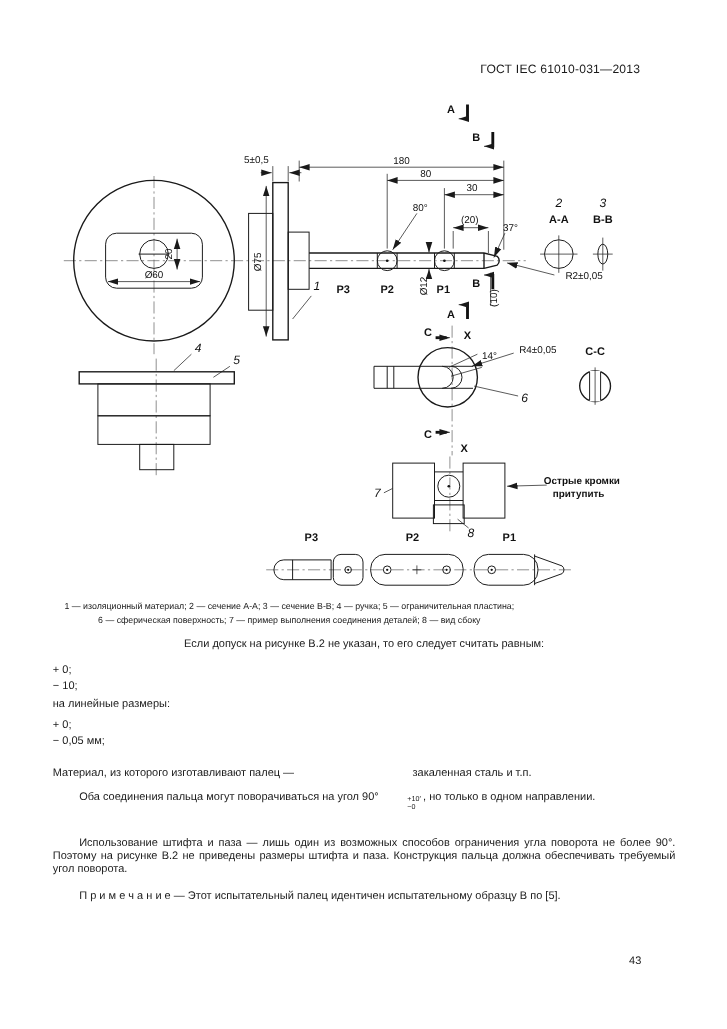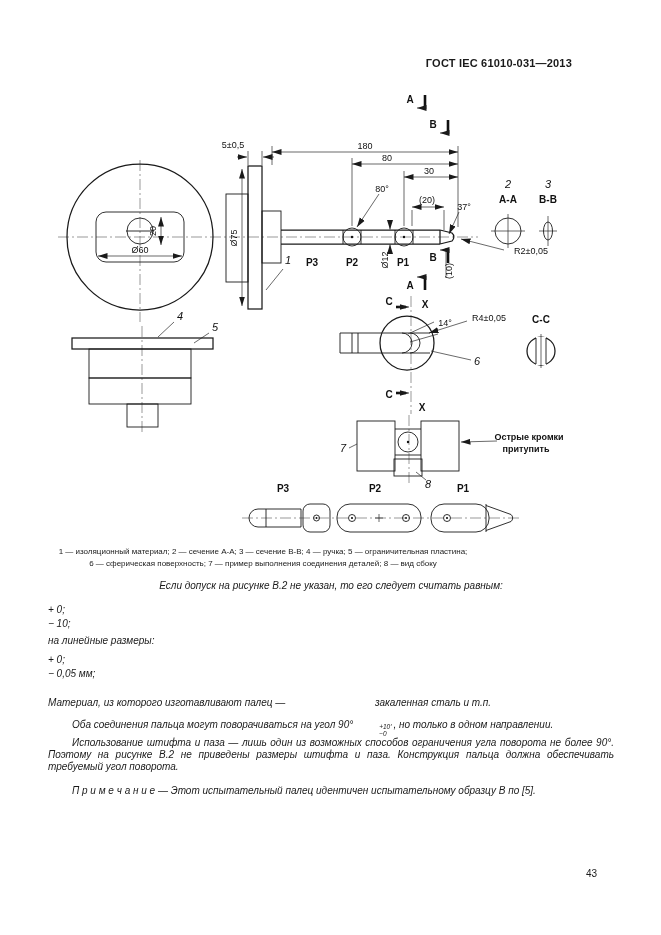--- a/index.html
+++ b/index.html
@@ -1,45 +1,45 @@
 <!DOCTYPE html>
 <html><head>
 <meta charset="utf-8">
 <style>
   html,body{margin:0;padding:0;}
   body{width:661px;height:935px;background:#fff;font-family:"Liberation Sans",sans-serif;color:#1a1a1a;position:relative;}
   .page{position:absolute;inset:0;background:#ffffff;overflow:hidden;}
-  .doc-header{position:absolute;top:57px;right:89px;font-size:11px;font-weight:bold;letter-spacing:.2px;}
+  .doc-header{position:absolute;top:57px;right:79px;font-size:11px;font-weight:normal;letter-spacing:.2px;}
   svg.drawing{position:absolute;top:0;left:0;width:661px;height:545px;}
   
   .ln{stroke:#1a1a1a;stroke-width:1.25;fill:none;}
   .lnt{stroke:#1a1a1a;stroke-width:0.9;fill:none;}
   .dim{stroke:#2a2a2a;stroke-width:0.7;fill:none;}
   .cl{stroke:#555;stroke-width:0.6;fill:none;stroke-dasharray:11 3 2 3;}
   .thick{stroke:#111;stroke-width:2.6;fill:none;}
   text{font-family:"Liberation Sans",sans-serif;fill:#111;text-anchor:middle;}
   .t{font-size:9px;}
   .tb{font-size:10px;font-weight:bold;}
   .ti{font-size:11px;font-style:italic;}
   .tn{font-size:9px;font-weight:bold;}
   
   .legend{position:absolute;top:546px;left:0;width:526px;text-align:center;font-size:8px;line-height:11.5px;}
-  .text-body{position:absolute;top:580px;left:48px;width:566px;font-size:10px;line-height:12px;font-style:italic;}
+  .text-body{position:absolute;top:580px;left:48px;width:566px;font-size:10px;line-height:12px;}
   .intro{text-align:center;margin:0 0 12px;}
   .trow{display:flex;align-items:center;margin:0 0 5px;}
   .tlabel{flex:0 0 327px;}
   .indent .tlabel{padding-left:14px;flex-basis:313px;}
   .tval{display:flex;flex-direction:column;gap:2px;}
   .plain{margin:0 0 7px;}
   .mrow{margin-bottom:10px;margin-top:17px;}
-  .para{margin:0 0 0;text-indent:24px;}
+  .para{margin:0 0 24px;text-indent:24px;}
   .para2{margin:0 0 12px;text-indent:24px;text-align:justify;}
   .note{margin:0 0 14px;text-indent:24px;}
   .fig-caption{text-align:center;margin:4px 0 0;}
-  .page-number{position:absolute;top:868px;right:64px;font-size:10px;}
+  .page-number{position:absolute;top:868px;right:78px;font-size:10px;}
   .stack{display:inline-flex;flex-direction:column;vertical-align:-1px;font-size:6.5px;line-height:6.5px;margin:0 2px;}
 </style>
 </head>
 <body>
 
 <div class="page">
 
   <div class="doc-header">ГОСТ IEC 61010-031—2013</div>
 
   <svg class="drawing" viewBox="0 0 661 545">

